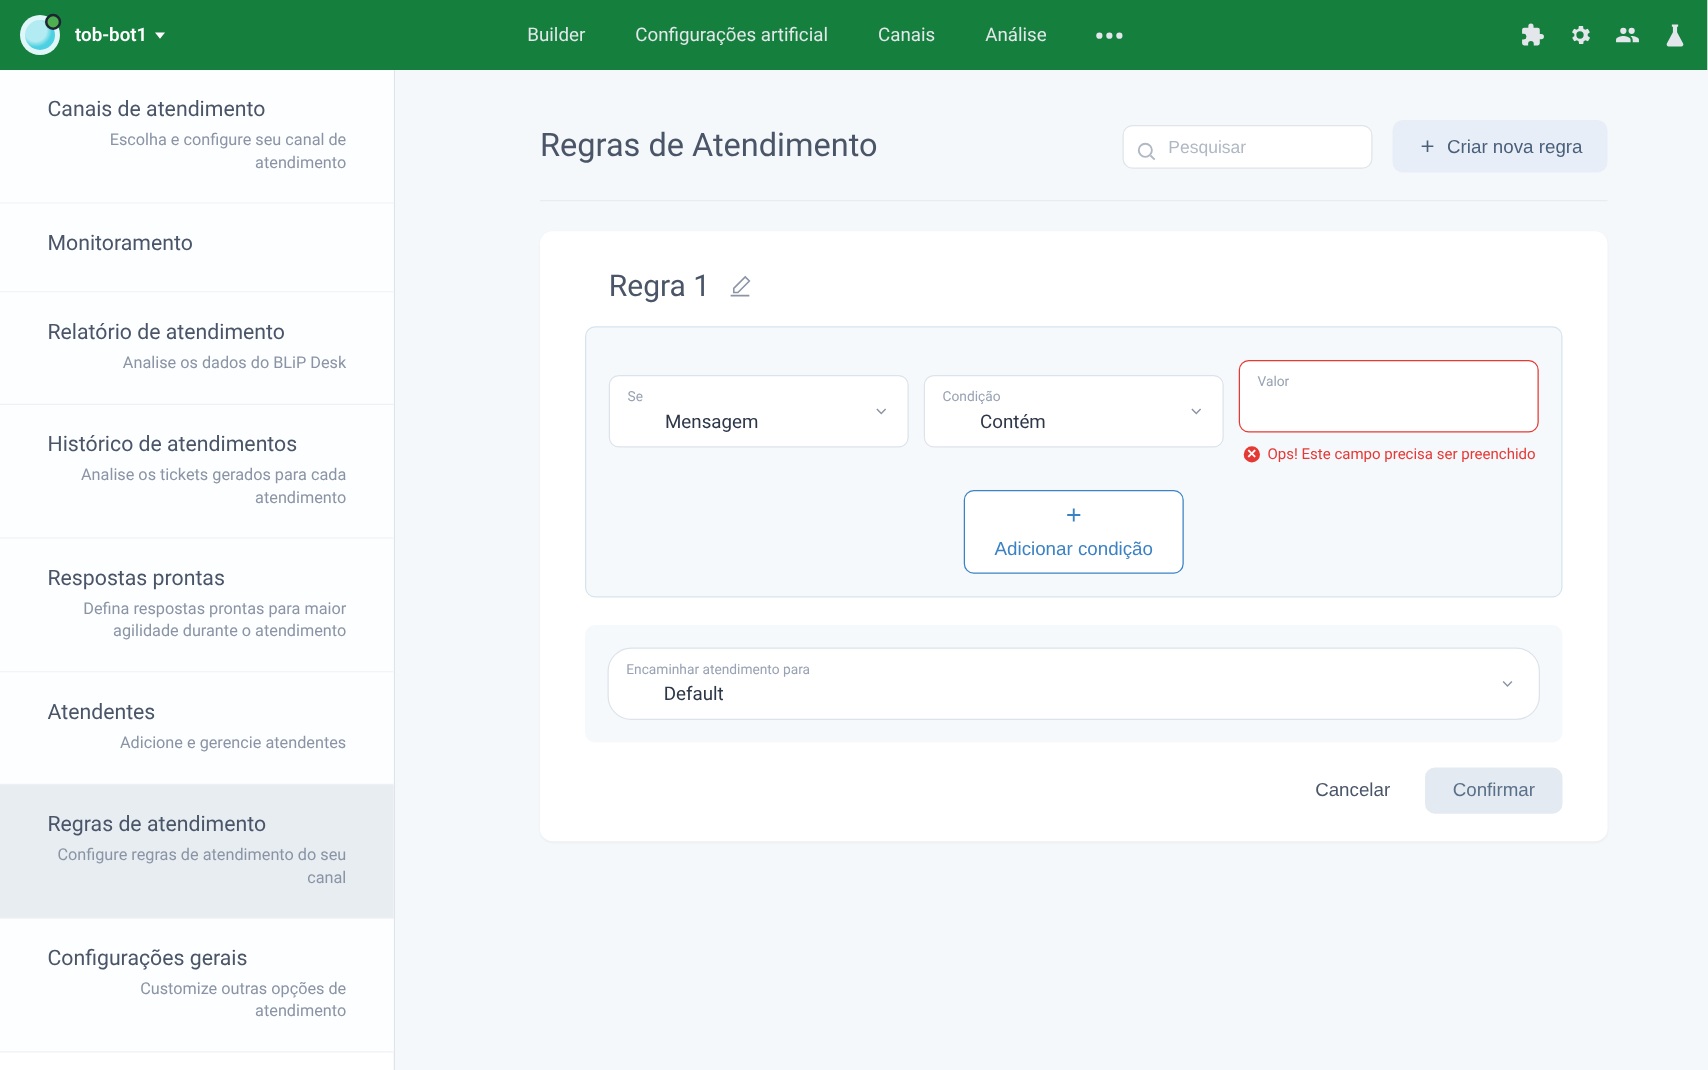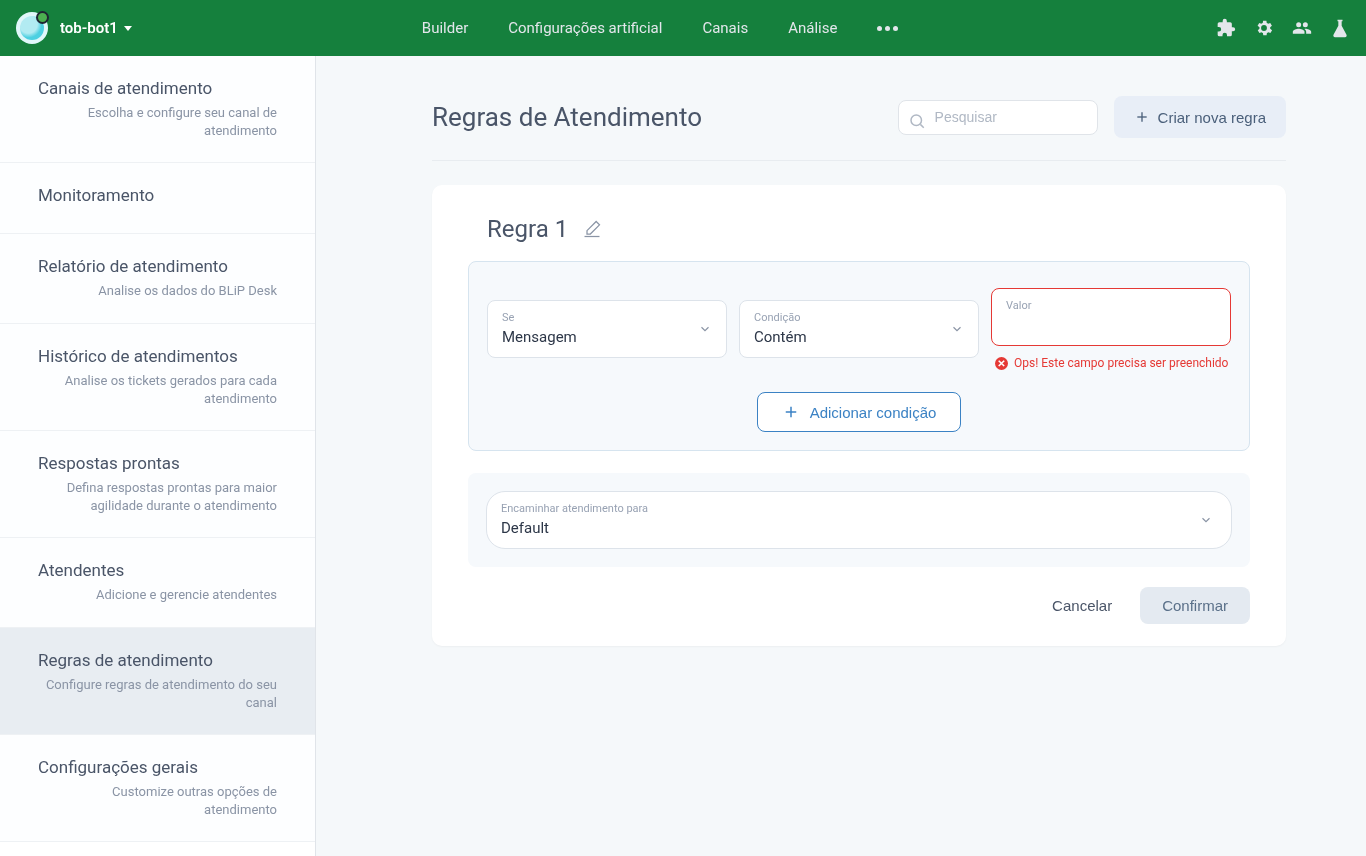--- a/index.html
+++ b/index.html
@@ -42,26 +42,26 @@
 .rule-head { display:flex; align-items:center; gap:14px; margin-bottom:18px;}
 .rule-title { font-size:24px; color:#4a5568;margin-left:19px;}
 .edit-icon { width:20px; height:20px; cursor:pointer; stroke:#8a94a5; fill:none; stroke-width:1.5;}
 
 .cond-box { background:#f6f9fc; border:1px solid #d6e4ef; border-radius:8px; padding:26px 18px 18px;}
 .cond-row { display:flex; gap:12px; align-items:center;}
 .select-wrap { flex:1; position:relative;}
 .select-field { background:#fff; border:1px solid #dde3ea; border-radius:8px; padding:10px 14px 8px; height:58px; position:relative;}
 .select-field.error { border:1px solid #e53935;}
 .select-label { font-size:11px; color:#98a2b3; display:block; margin-bottom:3px;}
-.select-value { font-size:15px; color:#2d3748;}
+.select-value { font-size:15px; color:#2d3748;margin-left:30px;}
 .select-chev { position:absolute; right:14px; top:50%; transform:translateY(-50%); width:14px; height:14px; stroke:#8a94a5; fill:none; stroke-width:2;}
 .error-msg { display:flex; align-items:center; gap:6px; font-size:12px; color:#e53935; margin-top:10px; padding-left:4px;}
 .error-msg .x { width:13px; height:13px; border-radius:50%; background:#e53935; color:#fff; display:flex;align-items:center;justify-content:center; font-size:10px; font-weight:bold;}
 
-.add-cond { margin:22px auto 0; display:flex; align-items:center; gap:10px; background:#fff; border:1px solid #3b82c4; color:#3b82c4; font-size:15px; padding:10px 24px; border-radius:8px; cursor:pointer;}
+.add-cond { margin:22px auto 0; display:flex; align-items:center; gap:10px; background:#fff; border:1px solid #3b82c4; color:#3b82c4; font-size:15px; padding:10px 24px; border-radius:8px; cursor:pointer;flex-direction:column;}
 .add-cond svg{width:18px;height:18px;stroke:#3b82c4;stroke-width:2;}
 .center{display:flex;justify-content:center;}
 
 .forward-box { margin-top:22px; background:#f6f9fc; border-radius:8px; padding:18px;}
 .forward-field { background:#fff; border:1px solid #dde3ea; border-radius:19px; padding:10px 14px 8px; position:relative; height:58px;}
 .forward-field .select-chev{right:18px;}
 
 .actions { display:flex; justify-content:flex-end; gap:10px; margin-top:20px;}
 .btn-cancel { background:transparent; border:none; color:#4a5568; font-size:15px; padding:10px 18px; cursor:pointer;}
 .btn-confirm { background:#e4eaf1; border:none; color:#5a7089; font-size:15px; font-weight:500; padding:10px 22px; border-radius:8px; cursor:pointer;}

